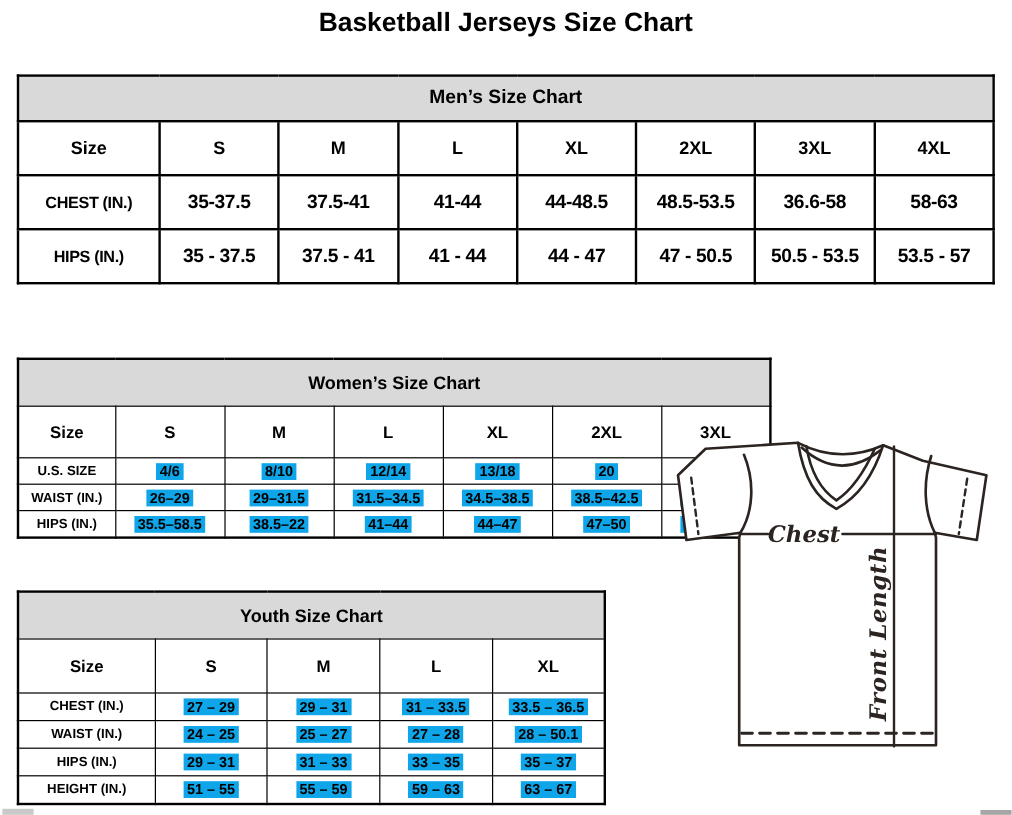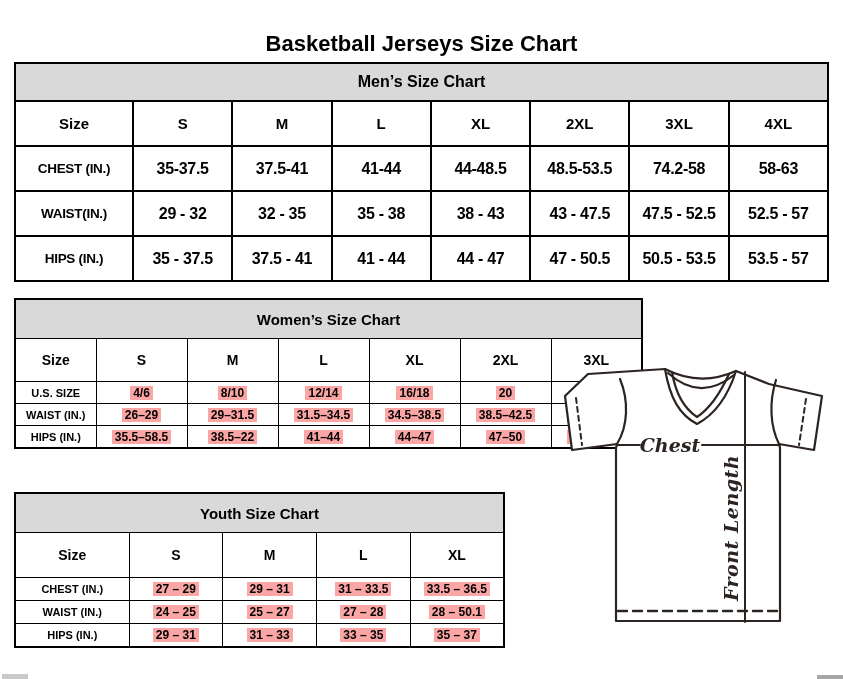--- a/index.html
+++ b/index.html
@@ -2,21 +2,21 @@
 <html><head>
 <meta charset="utf-8">
 <style>
   html,body{margin:0;padding:0;}
   body{
     width:843px;height:679px;position:relative;overflow:hidden;
     background:#ffffff;font-family:"Liberation Sans",sans-serif;color:#000;
   }
   .page-title{
     position:absolute;top:6px;left:0;width:843px;text-align:center;
-    font-size:22px;font-weight:bold;letter-spacing:0px;margin-top:25px;
+    font-size:22px;font-weight:bold;letter-spacing:0px;
   }
   table.sz{
     position:absolute;border-collapse:collapse;table-layout:fixed;
     background:#fff;border:2px solid #000;
   }
   table.sz th,table.sz td{
     border:1.5px solid #000;text-align:center;vertical-align:middle;
     font-weight:bold;padding:0;overflow:hidden;white-space:nowrap;
   }
   th.ttl{background:#d9d9d9;}
@@ -32,21 +32,21 @@
   #womens .ttl{height:38px;font-size:15px;}
   #womens .cols th{height:42px;font-size:14px;}
   #womens td{height:21px;font-size:12px;}
   #womens td.rl{font-size:11px;}
   
   #youth{left:14px;top:492px;width:491px;}
   #youth .ttl{height:38px;font-size:15px;margin-left:36px;}
   #youth .cols th{height:44px;font-size:14px;}
   #youth td{height:22px;font-size:12px;}
   #youth td.rl{font-size:11px;}
-  .hl{background:#fca5a5;padding:0 3px;}
+  .hl{background:#0ea5e9;padding:0 3px;}
   
   #jersey{position:absolute;left:556px;top:356px;}
   .meas-label{
     font-family:"DejaVu Serif","Liberation Serif",serif;
     font-weight:bold;font-style:italic;fill:#2b2421;
   }
   
   .art{position:absolute;}
   #art-left{left:2px;top:674px;width:26px;height:5px;background:#c9c9c9;}
   #art-right{left:817px;top:675px;width:26px;height:4px;background:#a6a6a6;}
@@ -81,32 +81,22 @@
         <th>3XL</th>
         <th>4XL</th>
       </tr>
       <tr>
         <td class="rl">CHEST (IN.)</td>
         <td>35-37.5</td>
         <td>37.5-41</td>
         <td>41-44</td>
         <td>44-48.5</td>
         <td>48.5-53.5</td>
-        <td>74.2-58</td>
+        <td>36.6-58</td>
         <td>58-63</td>
-      </tr>
-      <tr>
-        <td class="rl">WAIST(IN.)</td>
-        <td>29 - 32</td>
-        <td>32 - 35</td>
-        <td>35 - 38</td>
-        <td>38 - 43</td>
-        <td>43 - 47.5</td>
-        <td>47.5 - 52.5</td>
-        <td>52.5 - 57</td>
       </tr>
       <tr>
         <td class="rl">HIPS (IN.)</td>
         <td>35 - 37.5</td>
         <td>37.5 - 41</td>
         <td>41 - 44</td>
         <td>44 - 47</td>
         <td>47 - 50.5</td>
         <td>50.5 - 53.5</td>
         <td>53.5 - 57</td>
@@ -135,21 +125,21 @@
         <th>L</th>
         <th>XL</th>
         <th>2XL</th>
         <th>3XL</th>
       </tr>
       <tr>
         <td class="rl">U.S. SIZE</td>
         <td><span class="hl">4/6</span></td>
         <td><span class="hl">8/10</span></td>
         <td><span class="hl">12/14</span></td>
-        <td><span class="hl">16/18</span></td>
+        <td><span class="hl">13/18</span></td>
         <td><span class="hl">20</span></td>
         <td><span class="hl">22</span></td>
       </tr>
       <tr>
         <td class="rl">WAIST (IN.)</td>
         <td><span class="hl">26–29</span></td>
         <td><span class="hl">29–31.5</span></td>
         <td><span class="hl">31.5–34.5</span></td>
         <td><span class="hl">34.5–38.5</span></td>
         <td><span class="hl">38.5–42.5</span></td>
@@ -200,20 +190,27 @@
         <td><span class="hl">27 – 28</span></td>
         <td><span class="hl">28 – 50.1</span></td>
       </tr>
       <tr>
         <td class="rl">HIPS (IN.)</td>
         <td><span class="hl">29 – 31</span></td>
         <td><span class="hl">31 – 33</span></td>
         <td><span class="hl">33 – 35</span></td>
         <td><span class="hl">35 – 37</span></td>
       </tr>
+      <tr>
+        <td class="rl">HEIGHT (IN.)</td>
+        <td><span class="hl">51 – 55</span></td>
+        <td><span class="hl">55 – 59</span></td>
+        <td><span class="hl">59 – 63</span></td>
+        <td><span class="hl">63 – 67</span></td>
+      </tr>
     </tbody>
 </table>
 
 <svg id="jersey" width="286" height="288" viewBox="0 0 286 288" fill="none" stroke="#2b2421" stroke-width="2.2" stroke-linejoin="round" stroke-linecap="round">
 
   <path d="M109,13 L32,18 L9,40 L16,94 L61,88
            L60,92 L60,265 L224,265 L224,92 L223,88
            L258,94 L266,40 L213,28 L180,15
            Q144,31 109,13 Z" fill="#ffffff"></path>
 

